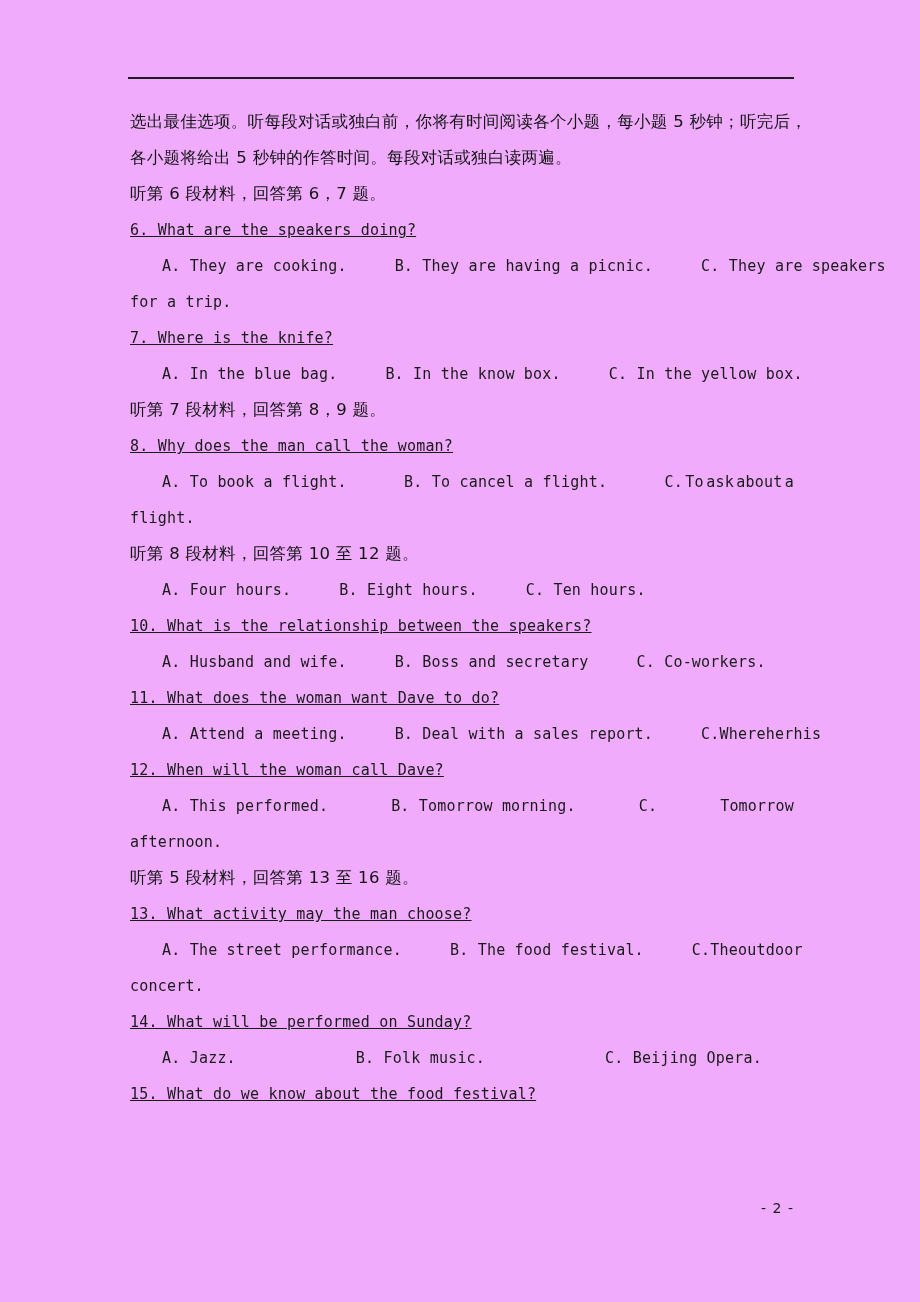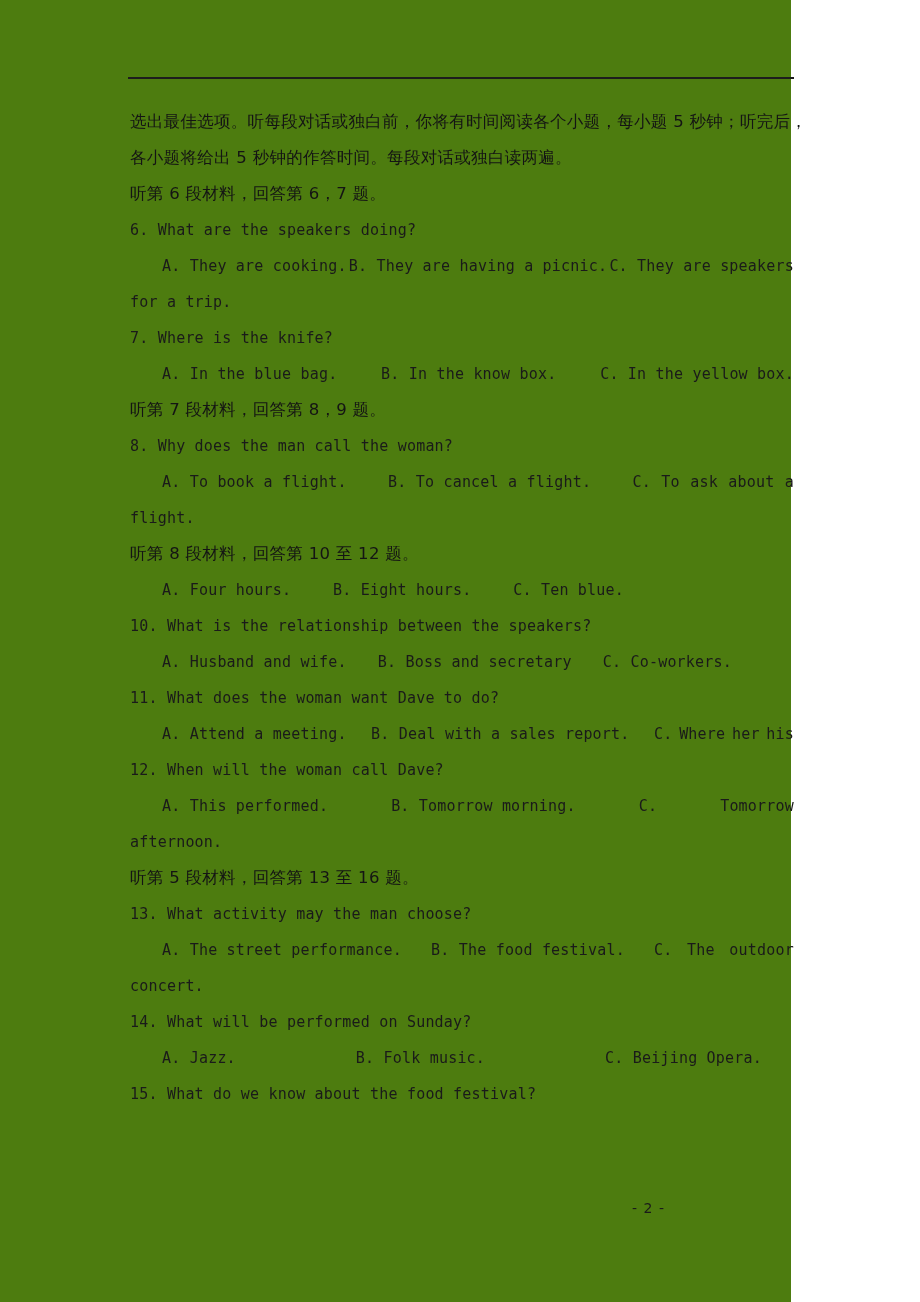--- a/index.html
+++ b/index.html
@@ -12,23 +12,23 @@
     height: 1302px;
     position: relative;
     font-family: "Liberation Serif", "DejaVu Serif", serif;
     color: #111111;
     overflow: hidden;
   }
 
   .page {
     position: absolute;
     left: 0; top: 0;
-    width: 791px;
+    width: 920px;
     height: 1302px;
-    background: #4d7c0f;
+    background: #f0abfc;
   }
 
   
   .header-rule {
     position: absolute;
     left: 128px;
     top: 77px;
     width: 666px;
     height: 0;
     border-top: 2px solid #1d1d1d;
@@ -58,30 +58,30 @@
   }
 
   
   .en {
     font-family: "DejaVu Sans Mono", "Liberation Mono", monospace;
     font-size: 15px;
     letter-spacing: 0.2px;
     color: #1a1a1a;
   }
 
-  .q { padding-left: 0px; }
+  .q { padding-left: 0px; text-decoration: underline; }
   .cont { padding-left: 0px; }
 
   
   .row3 {
     display: flex;
     width: 664px;
     box-sizing: border-box;
   }
-  .row3.indent { padding-left: 32px; width: 664px; }
+  .row3.indent { padding-left: 32px; width: 664px; gap: 24px; }
   .row3 .c { white-space: nowrap; }
   .row3 .sp { flex: 1 1 auto; }
 
   
   .stretch {
     display: flex;
     justify-content: space-between;
     flex: 1 1 auto;
   }
 
@@ -167,21 +167,21 @@
 
     <div class="line cn">
       <span>听第 8 段材料，回答第 10 至 12 题。</span>
     </div>
 
     <div class="line en row3 indent">
       <span class="c">A. Four hours.</span>
       <span class="sp"></span>
       <span class="c">B. Eight hours.</span>
       <span class="sp"></span>
-      <span class="c" style="padding-right:170px">C. Ten blue.</span>
+      <span class="c" style="padding-right:170px">C. Ten hours.</span>
     </div>
 
     <div class="line en q">
       <span>10. What is the relationship between the speakers?</span>
     </div>
     <div class="line en row3 indent">
       <span class="c">A. Husband and wife.</span>
       <span class="sp"></span>
       <span class="c">B. Boss and secretary</span>
       <span class="sp"></span>

